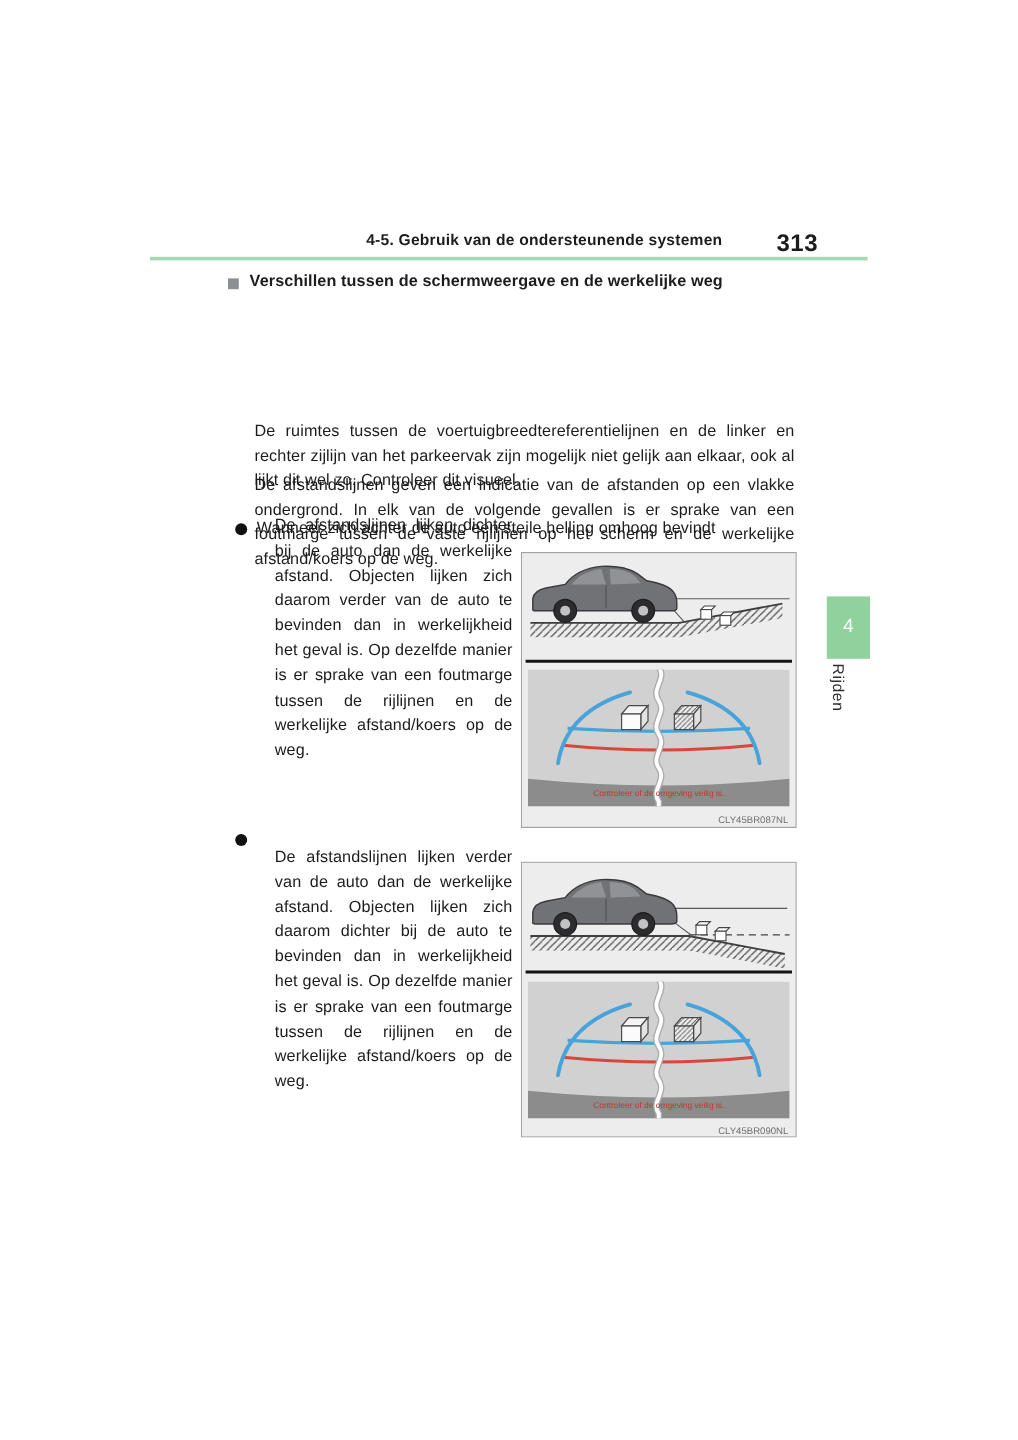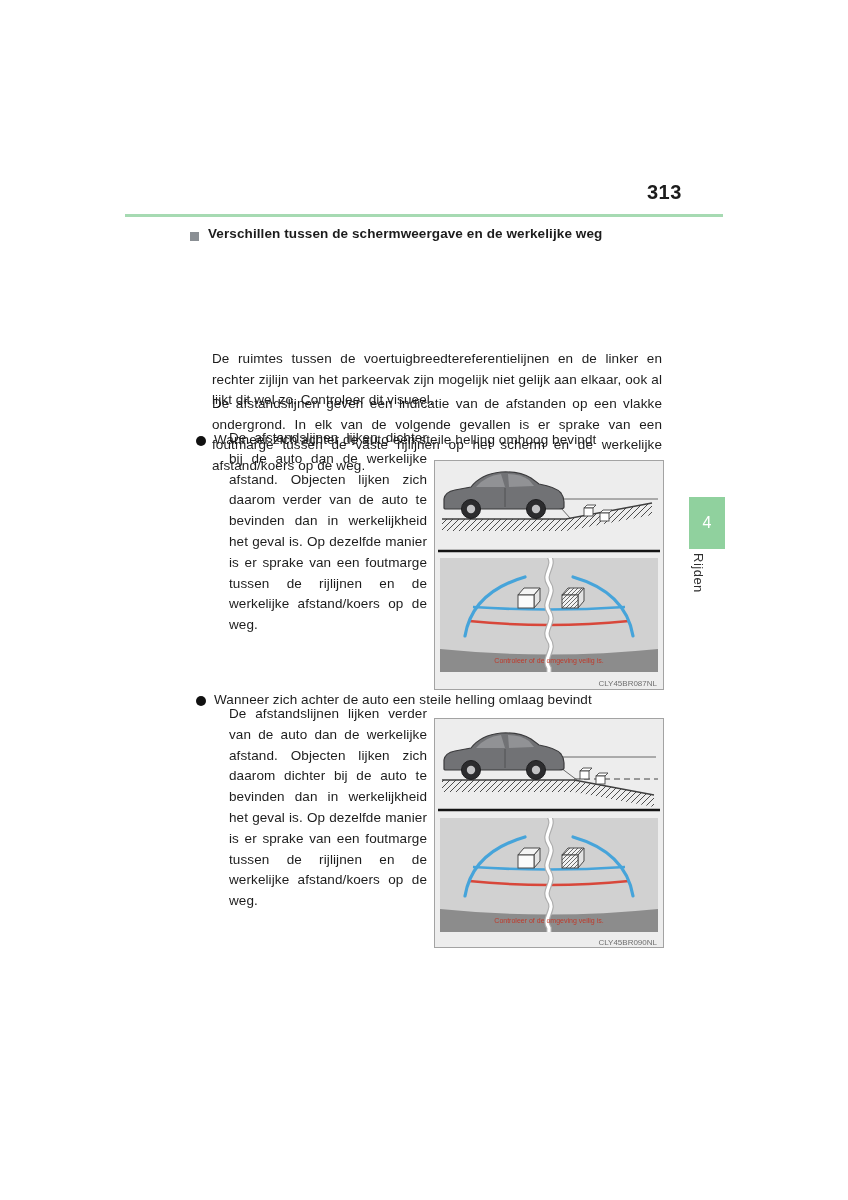--- a/index.html
+++ b/index.html
@@ -18,21 +18,21 @@
     position: absolute;
     top: 192px;
     right: 246px;
     font-size: 13px;
     font-weight: bold;
     letter-spacing: 0.2px;
     white-space: nowrap;
   }
   .hdr-pagenum {
     position: absolute;
-    top: 181px;
+    top: 192px;
     left: 647px;
     font-size: 20px;
     font-weight: bold;
     letter-spacing: 0.5px;
   }
   .hdr-rule {
     position: absolute;
     top: 214px;
     left: 125px;
     width: 598px;
@@ -134,20 +134,21 @@
     height: 230px;
   }
   .fig1 { top: 460px; }
   .fig2 { top: 718px; }
 </style>
 </head>
 <body>
 
 <div class="page">
 
+  <div class="hdr-title">4-5. Gebruik van de ondersteunende systemen</div>
   <div class="hdr-pagenum">313</div>
   <div class="hdr-rule"></div>
 
   <div class="chapter-tab">
     <span>4</span>
   </div>
   <div class="chapter-label">Rijden</div>
 
   <div class="section-heading">
     <span class="sq-marker"></span>
@@ -158,21 +159,20 @@
   <p class="para p3">De afstandslijnen geven een indicatie van de afstanden op een vlakke ondergrond. In elk van de volgende gevallen is er sprake van een foutmarge tussen de vaste rijlijnen op het scherm en de werkelijke afstand/koers op de weg.</p>
 
   <div class="case-title ct1">
     <span class="dot-marker"></span>
     <span>Wanneer zich achter de auto een steile helling omhoog bevindt</span>
   </div>
   <p class="case-body cb1">De afstandslijnen lijken dichter bij de auto dan de werkelijke afstand. Objecten lijken zich daarom verder van de auto te bevinden dan in werkelijkheid het geval is. Op dezelfde manier is er sprake van een foutmarge tussen de rijlijnen en de werkelijke afstand/koers op de weg.</p>
 
   <div class="case-title ct2">
     <span class="dot-marker"></span>
-    <span>Wanneer zich achter de auto een steile helling omlaag bevindt</span>
   </div>
   <p class="case-body cb2">De afstandslijnen lijken verder van de auto dan de werkelijke afstand. Objecten lijken zich daarom dichter bij de auto te bevinden dan in werkelijkheid het geval is. Op dezelfde manier is er sprake van een foutmarge tussen de rijlijnen en de werkelijke afstand/koers op de weg.</p>
 
   <svg style="position:absolute;width:0;height:0" aria-hidden="true">
     <defs>
       <pattern id="hatch" patternUnits="userSpaceOnUse" width="6" height="6">
         <path d="M-1,7 L7,-1" stroke="#4d4d4d" stroke-width="1"></path>
         <path d="M5,7 L7,5" stroke="#4d4d4d" stroke-width="1"></path>
       </pattern>
       <pattern id="hatch2" patternUnits="userSpaceOnUse" width="4" height="4">

